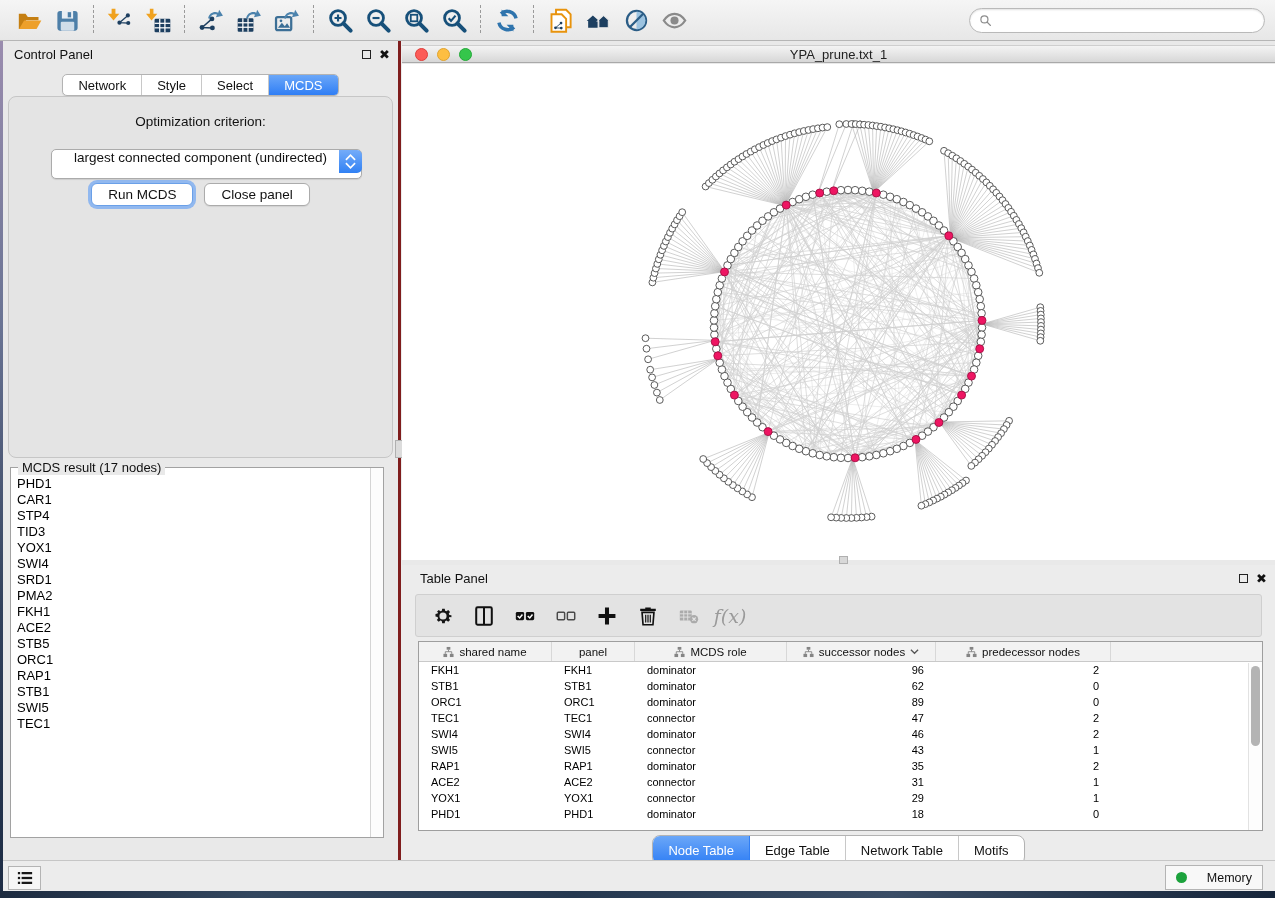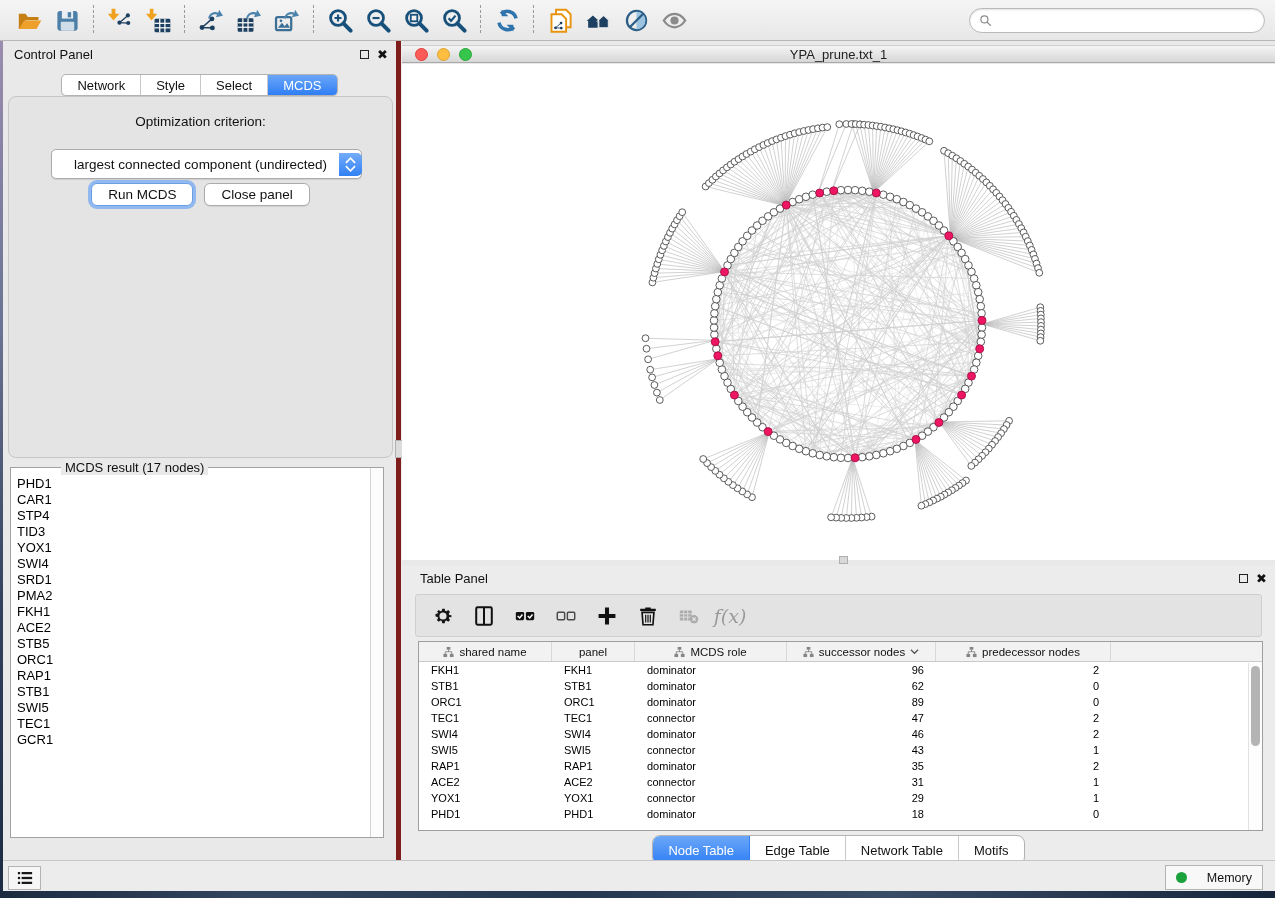--- a/index.html
+++ b/index.html
@@ -21,51 +21,51 @@
   .searchbox input{border:none;outline:none;flex:1;font-size:12px;background:transparent;}
 
   
   .left-strip{position:absolute;left:0;top:41px;width:3px;height:850px;
     background:linear-gradient(#9a8cae,#6a7494,#32415c,#1d2c44);}
   .desktop-strip{position:absolute;left:0;top:891px;width:1275px;height:7px;
     background:linear-gradient(90deg,#1d2b40,#33475f 20%,#253850 45%,#3a4d66 70%,#16253a);}
 
   
   .control-panel{position:absolute;left:3px;top:41px;width:398px;height:819px;background:#e9e9e9;
-    border-right:5px solid #7f1d1d;}
+    border-right:3px solid #7f1d1d;}
   .panel-header{height:26px;display:flex;align-items:center;padding:0 8px 0 11px;}
   .panel-title{font-size:13px;color:#111;}
   .panel-header-icons{margin-left:auto;display:flex;align-items:center;gap:8px;}
   .float-ic{width:9px;height:9px;border:1.5px solid #222;display:inline-block;}
   .close-ic{font-size:13px;font-weight:bold;color:#111;line-height:9px;}
 
   .segmented{display:flex;background:#fff;border:1px solid #b3b3b3;border-radius:5px;height:22px;
     overflow:hidden;box-shadow:0 1px 1px rgba(0,0,0,.08);}
   .seg{padding:0 15px;display:flex;align-items:center;font-size:13px;color:#111;border-right:1px solid #c8c8c8;}
   .seg:last-child{border-right:none;}
   .seg.active{background:linear-gradient(#6ba7f8,#2f7ef5);color:#fff;border-right-color:#2f7ef5;}
   .control-tabs-wrap{display:flex;justify-content:center;margin-top:7px;}
 
   .mcds-pane{position:absolute;left:5px;top:55px;width:385px;height:362px;background:#e4e4e4;
     border:1px solid #c6c6c6;border-radius:8px;}
   .opt-label{margin-top:17px;text-align:center;font-size:13.5px;color:#111;}
   .select{position:absolute;left:42px;top:52px;width:311px;height:30px;background:#fff;
-    border:1px solid #ababab;border-radius:5px;display:flex;align-items:center;box-shadow:0 1px 1px rgba(0,0,0,.1);}
+    border:1px solid #ababab;border-radius:5px;display:flex;align-items:flex-start;box-shadow:0 1px 1px rgba(0,0,0,.1);}
   .select .sel-text{flex:1;text-align:center;font-size:13.5px;color:#111;padding-left:10px;white-space:nowrap;overflow:hidden;}
   .select .stepper{width:23px;height:23px;margin-right:-1px;border-radius:0 5px 5px 0;
     background:linear-gradient(#74acf9,#3181f4);display:flex;flex-direction:column;align-items:center;justify-content:center;gap:1px;}
   .stepper svg{width:11px;height:7px;}
   .btn-row{position:absolute;left:0;top:86px;width:100%;display:flex;justify-content:center;gap:11px;}
   .push-btn{height:23px;padding:0 16px;background:#fff;border:1px solid #ababab;border-radius:6px;
     font-size:13.5px;color:#111;box-shadow:0 1px 1px rgba(0,0,0,.08);}
   .push-btn.focus{box-shadow:0 0 0 3px rgba(100,160,245,.65);border-color:#6aa0e8;}
 
   .result-box{position:absolute;left:7px;top:426px;width:374px;height:371px;border:1px solid #a2a2a2;
     background:#fff;}
-  .result-legend{position:absolute;left:7px;top:-8px;background:#e9e9e9;padding:0 4px;font-size:13px;color:#111;margin-left:43px;}
+  .result-legend{position:absolute;left:7px;top:-8px;background:#e9e9e9;padding:0 4px;font-size:13px;color:#111;}
   .result-list{position:absolute;left:0;top:4px;bottom:1px;width:358px;overflow:hidden;padding:4px 0 0 6px;}
   .mcds-item{font-size:13px;line-height:16px;color:#000;}
   .result-scroll{position:absolute;right:0;top:0;bottom:0;width:13px;border-left:1px solid #d4d4d4;background:#fcfcfc;}
 
   
   .right-area{position:absolute;left:402px;top:41px;width:873px;height:819px;background:#e9e9e9;}
   .net-titlebar{position:absolute;left:0;top:4px;width:873px;height:18px;
     background:linear-gradient(#f4f4f4,#d7d7d7);border-top:1px solid #cfcfcf;border-bottom:1px solid #a9a9a9;
     display:flex;align-items:center;}
   .lights{display:flex;gap:9px;margin-left:13px;}
@@ -321,21 +321,20 @@
           <div class="mcds-item">SRD1</div>
           <div class="mcds-item">PMA2</div>
           <div class="mcds-item">FKH1</div>
           <div class="mcds-item">ACE2</div>
           <div class="mcds-item">STB5</div>
           <div class="mcds-item">ORC1</div>
           <div class="mcds-item">RAP1</div>
           <div class="mcds-item">STB1</div>
           <div class="mcds-item">SWI5</div>
           <div class="mcds-item">TEC1</div>
-          <div class="mcds-item">GCR1</div>
         </div>
       <div class="result-scroll"></div>
     </div>
     <div class="v-handle" style="left:392px;top:399px;position:absolute;"></div>
   </div>
 
   <div class="right-area">
     <div class="net-titlebar">
       <span class="net-title">YPA_prune.txt_1</span>
       <span class="lights">

